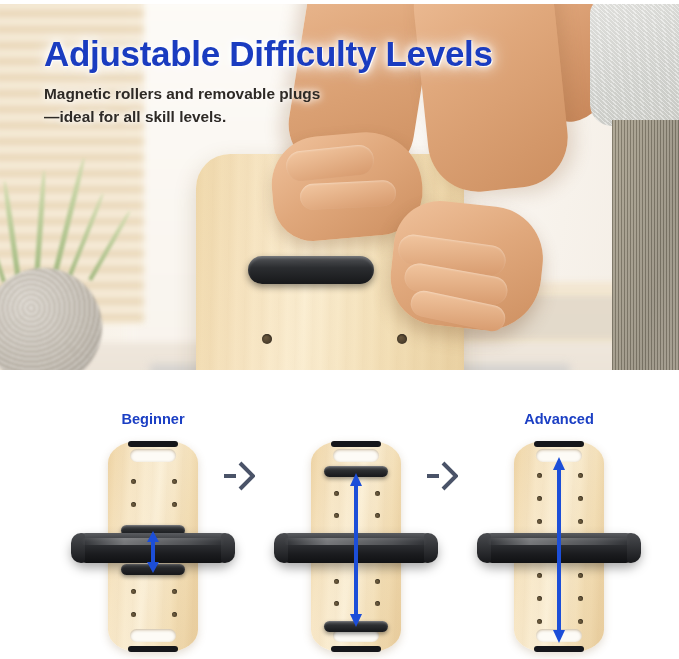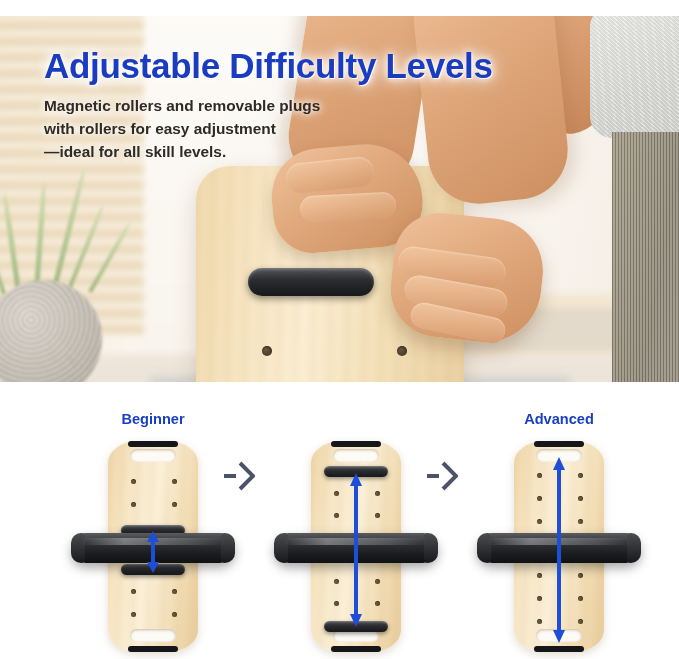--- a/index.html
+++ b/index.html
@@ -5,21 +5,21 @@
   html,body{margin:0;padding:0;}
   body{
     width:679px;height:659px;
     font-family:"Liberation Sans", sans-serif;
     background:#ffffff;
     overflow:hidden;
   }
   .page{position:relative;width:679px;height:659px;overflow:hidden;background:#fff;}
 
   
-  .hero{position:absolute;left:0;top:16px;width:679px;height:366px;overflow:hidden;
+  .hero{position:absolute;left:0;top:4px;width:679px;height:366px;overflow:hidden;
         background:#f3efe9;}
 
   
   .room-wall{position:absolute;left:0;top:0;width:679px;height:403px;
     background:linear-gradient(100deg,#f0e6d6 0%,#f6efe3 14%,#fbf7f1 30%,#fdfbf8 55%,#f7f2eb 80%,#f2ebe2 100%);}
   .slat-wall{position:absolute;left:-6px;top:-10px;width:150px;height:330px;
     background:repeating-linear-gradient(180deg,#e8d5b4 0px,#e8d5b4 7px,#f7ecd9 7px,#f7ecd9 16px);
     filter:blur(3.2px);opacity:.92;}
   .wall-right{position:absolute;left:128px;top:-10px;width:230px;height:420px;
     background:linear-gradient(180deg,#fdfbf7,#f8f3ec);filter:blur(4px);}
@@ -188,21 +188,20 @@
     <div class="finger" style="left:286px;top:144px;width:88px;height:30px;transform:rotate(-6deg);"></div>
     <div class="finger" style="left:300px;top:178px;width:96px;height:26px;transform:rotate(-3deg);"></div>
     <div class="skin hand-right"></div>
     <div class="finger" style="left:398px;top:236px;width:108px;height:30px;transform:rotate(8deg);"></div>
     <div class="finger" style="left:404px;top:266px;width:104px;height:28px;transform:rotate(10deg);"></div>
     <div class="finger" style="left:410px;top:294px;width:96px;height:26px;transform:rotate(12deg);"></div>
 
     <div class="headline">Adjustable Difficulty Levels</div>
     <div class="subtext">
       <div>Magnetic rollers and removable plugs</div>
-      <div>with rollers for easy adjustment</div>
       <div>—ideal for all skill levels.</div>
     </div>
   </div>
 
   <div class="levels">
 
     <div class="lvl-labels">
       <div class="lvl-label a">Beginner</div>
       <div class="lvl-label c">Advanced</div>
     </div>

